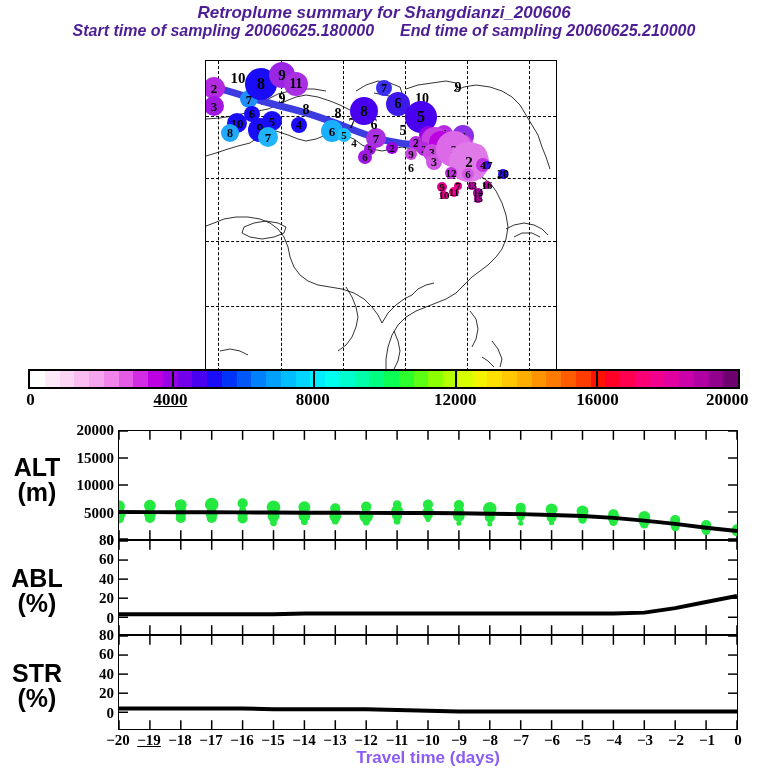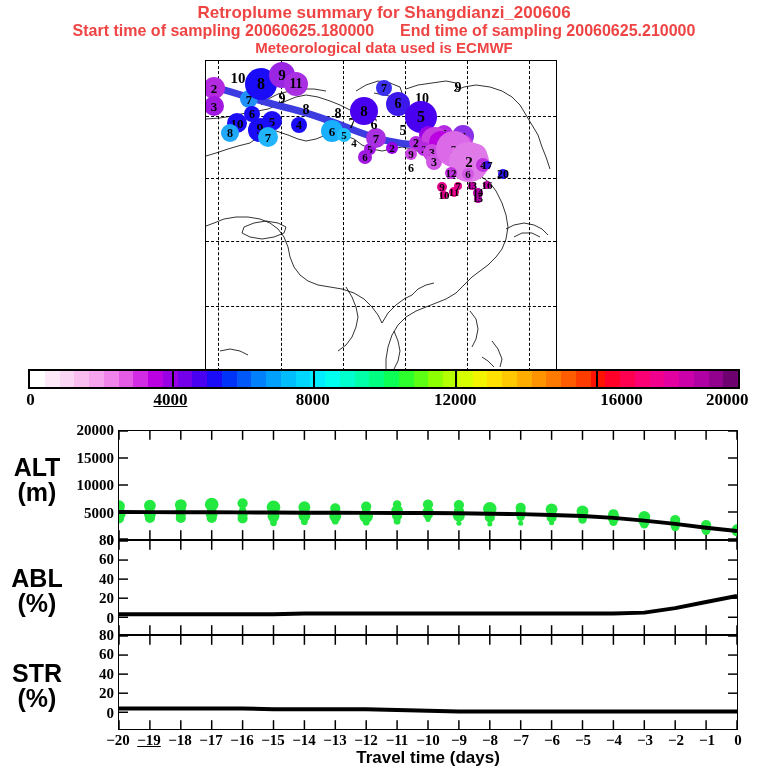--- a/index.html
+++ b/index.html
@@ -8,23 +8,24 @@
     background:#ffffff;
     font-family:"Liberation Sans", sans-serif;
     position:relative;
     overflow:hidden;
   }
   .abs{position:absolute;}
   
   #title-block{top:0;left:0;width:768px;text-align:center;}
   .title-line{
     font-weight:bold;
-    color:#ef4444;
+    color:#4c1d95;
     line-height:1.08;
     white-space:pre;
+    font-style:italic;
   }
   #t1{font-size:17px;padding-top:4px;}
   #t2{font-size:16px;}
   #t3{font-size:15px;}
   #t2 .sp{display:inline-block;width:26px;}
 
   
   #map-panel{
     left:205px;top:60px;width:350px;height:310px;
     border:1.5px solid #000;
@@ -104,30 +105,29 @@
   .ytickwrap{position:absolute;left:52px;width:62px;}
   .xtick{
     position:absolute;top:732px;
     font-family:"Liberation Serif", serif;
     font-weight:bold;font-size:15px;color:#000;
     transform:translateX(-50%);
     white-space:pre;
   }
   #xaxis-title{
     position:absolute;left:118px;width:620px;top:748px;text-align:center;
-    font-weight:bold;font-size:17px;color:#000000;
+    font-weight:bold;font-size:17px;color:#8b5cf6;
   }
 </style>
 </head>
 <body>
 
 <div class="abs" id="title-block">
   <div class="title-line" id="t1">Retroplume summary for Shangdianzi_200606</div>
   <div class="title-line" id="t2"><span>Start time of sampling 20060625.180000</span><span class="sp"></span><span>End time of sampling 20060625.210000</span></div>
-  <div class="title-line" id="t3">Meteorological data used is ECMWF</div>
 </div>
 
 <div class="abs" id="map-panel">
   <div id="map-inner">
 
     <div class="gridline gl-h" style="top:55px"></div>
     <div class="gridline gl-h" style="top:117px"></div>
     <div class="gridline gl-h" style="top:180px"></div>
     <div class="gridline gl-h" style="top:245px"></div>
     <div class="gridline gl-v" style="left:12px"></div>
@@ -340,21 +340,21 @@
       <div class="cb-major" style="left: 20%;"></div>
       <div class="cb-major" style="left: 40%;"></div>
       <div class="cb-major" style="left: 60%;"></div>
       <div class="cb-major" style="left: 80%;"></div>
     </div>
   <div id="cb-ticks">
       <div class="cb-tick-lbl" style="left: 0%; transform: translateX(-20%);">0</div>
       <div class="cb-tick-lbl" style="left: 20%; text-decoration: underline;">4000</div>
       <div class="cb-tick-lbl" style="left: 40%;">8000</div>
       <div class="cb-tick-lbl" style="left: 60%;">12000</div>
-      <div class="cb-tick-lbl" style="left: 80%; margin-left: 24px;">16000</div>
+      <div class="cb-tick-lbl" style="left: 80%;">16000</div>
       <div class="cb-tick-lbl" style="left: 100%; transform: translateX(-80%);">20000</div>
     </div>
 </div>
 
 <div class="ylabel-big" style="top:455px">
   <div>ALT</div>
   <div>(m)</div>
 </div>
 <div class="ytickwrap" id="yt-alt" style="top: 430px;">
     <div class="ytick" style="top: 0px;">20000</div>

